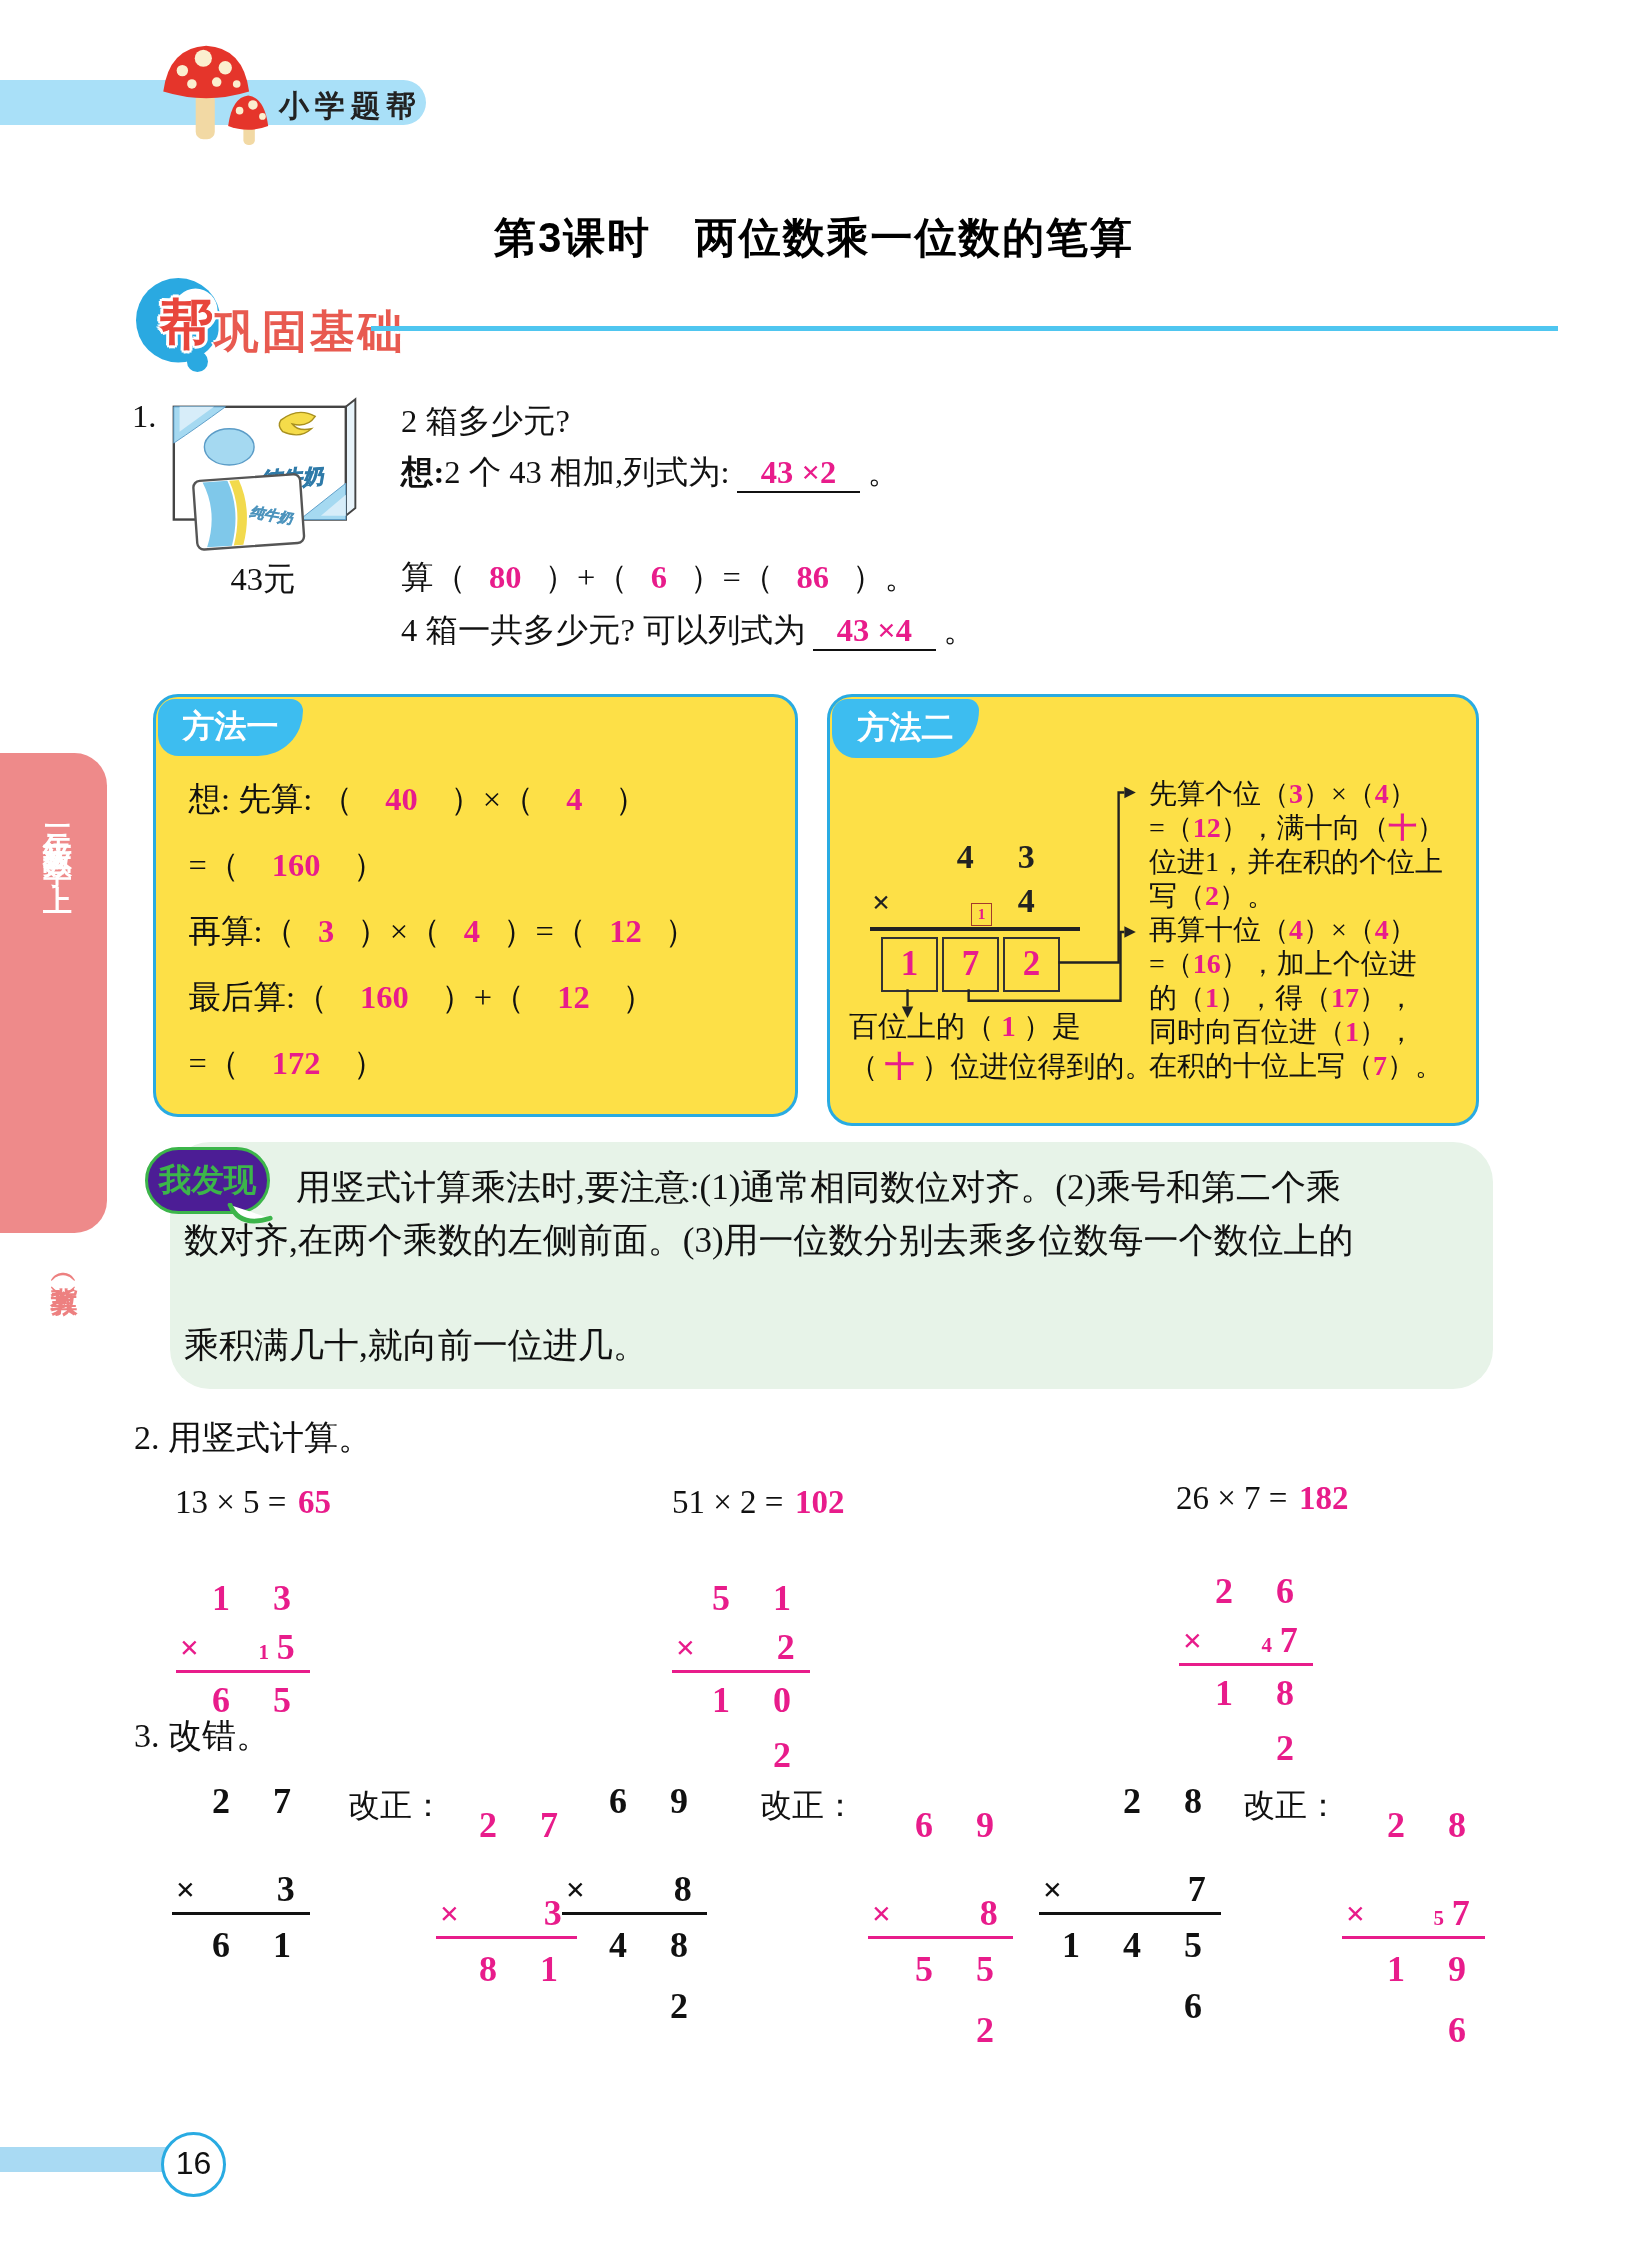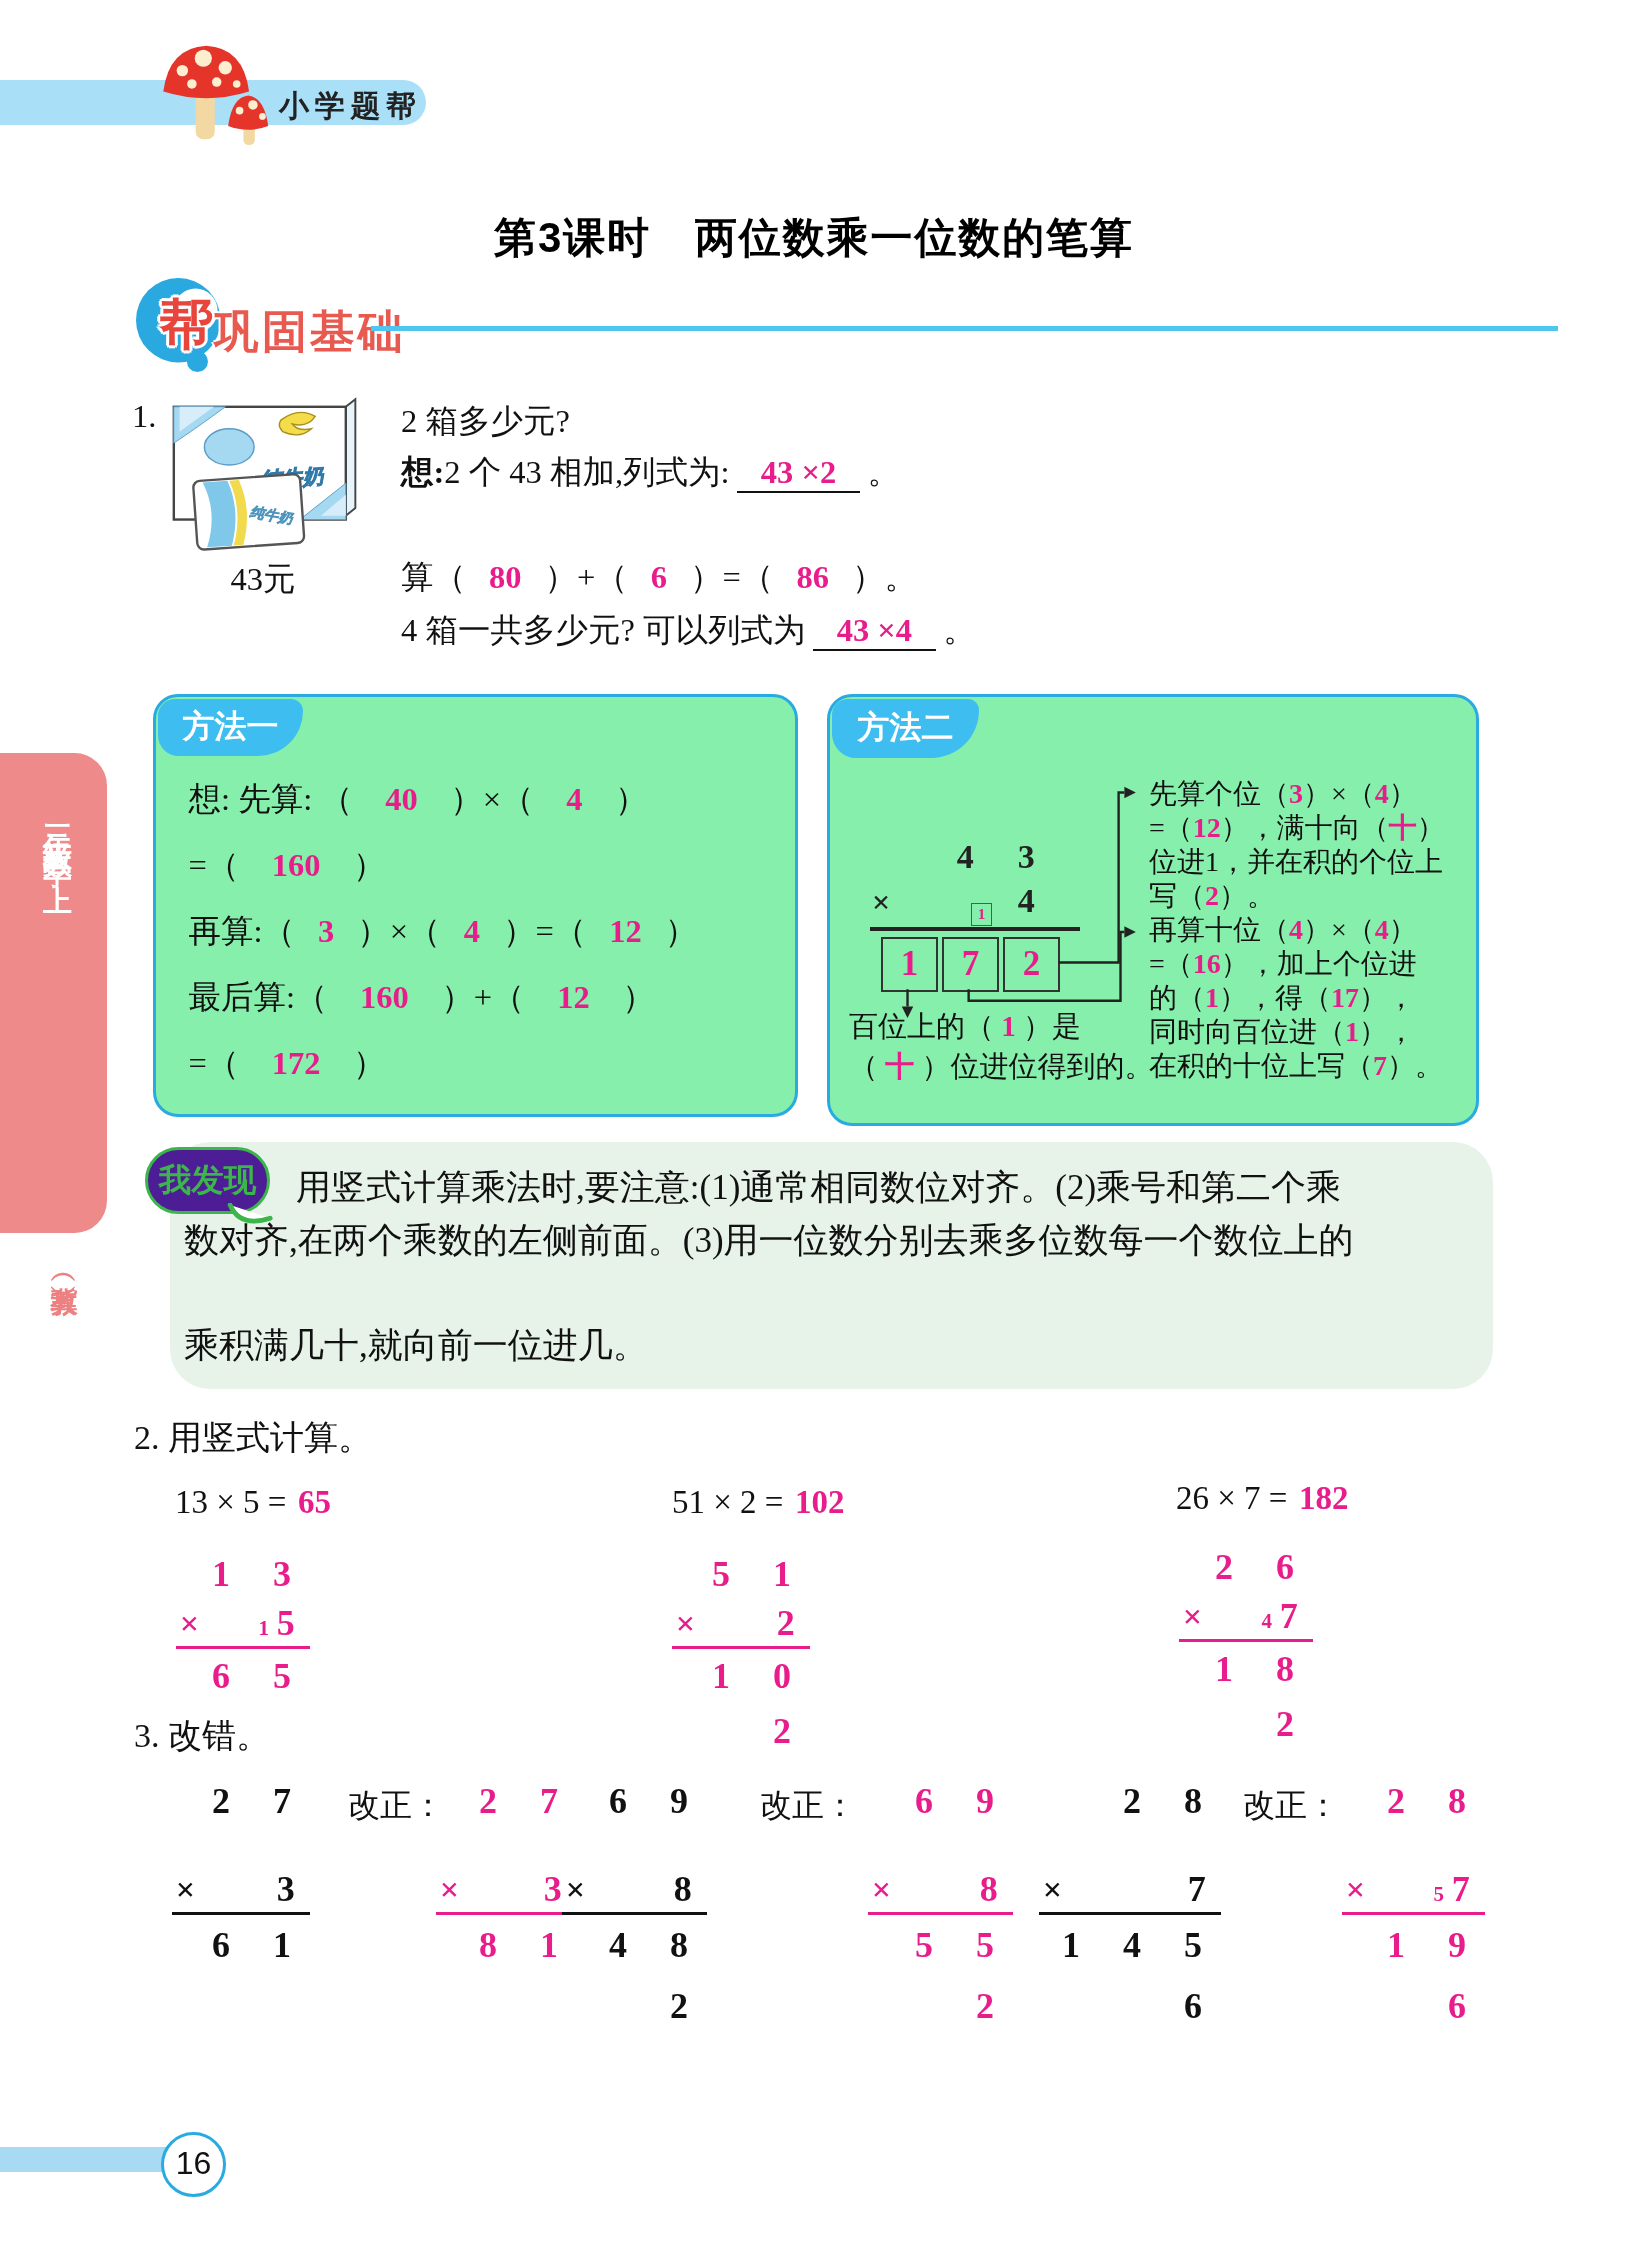--- a/index.html
+++ b/index.html
@@ -28,41 +28,41 @@
            font-family:"Liberation Sans",sans-serif;font-weight:bold;font-size:27px;color:#ED8080;letter-spacing:1.9px;}
   
   .t34{font-size:32.5px;white-space:nowrap;}
   .pk{color:#E81C8B;font-weight:bold;}
   .bold{font-weight:bold;}
   .pad{padding:0 23px;}
   .padw{padding:0 32.5px;}
   .blank{display:inline-block;min-width:92px;text-align:center;border-bottom:2.9px solid #111;
          padding:0 15.3px;margin:0 7.6px;}
   
-  .mbox{position:absolute;border:3.8px solid #29ABE2;border-radius:25px;background:#86efac;}
+  .mbox{position:absolute;border:3.8px solid #29ABE2;border-radius:25px;background:#fde047;}
   .mtab{position:absolute;background:#3DBDF0;color:#fff;font-family:"Liberation Sans",sans-serif;
         font-weight:bold;font-size:32px;display:flex;align-items:center;justify-content:center;
         border-radius:19px 13.4px 50px 23px;}
   .m1line{white-space:nowrap;font-size:32.5px;height:66px;line-height:66px;}
   .m2note{white-space:nowrap;font-size:28px;height:34px;line-height:34px;}
   .m2cap{white-space:nowrap;font-size:29px;height:34px;line-height:34px;}
   .m2digit{position:absolute;font-size:34px;font-weight:bold;color:#222;}
   .carrybox{position:absolute;width:19px;height:21px;border:1.9px solid #A33B2B;color:#E81C8B;
             font-size:15.3px;line-height:19px;text-align:center;font-weight:bold;}
   .pbox{position:absolute;width:53px;height:51px;border:2.9px solid #333;text-align:center;
         line-height:49px;font-size:35px;font-weight:bold;color:#E81C8B;}
   
   .disc-box{position:absolute;left:170px;top:1142px;width:1323px;height:247px;background:#E7F3E8;border-radius:40px;}
   .disc-bubble{position:absolute;left:145px;top:1147px;width:119px;height:61px;background:#4c1d95;
                border:3.8px solid #3CB54A;border-radius:34px;display:flex;align-items:center;justify-content:center;
                font-family:"Liberation Sans",sans-serif;font-weight:bold;font-size:32.5px;color:#3CB54A;z-index:3;}
   .disc-line{position:absolute;font-size:35px;white-space:nowrap;color:#111;}
   
   .vblock{position:absolute;font-weight:bold;font-size:36px;font-family:"Liberation Serif",serif;}
-  .pkv{color:#E81C8B;}
+  .pkv{color:#E81C8B;margin-top:24px;}
   .bkv{color:#111;}
   .vr1{height:44px;line-height:44px;text-align:right;letter-spacing:17px;padding-right:1.9px;}
   .vr2{height:46px;display:flex;align-items:flex-end;padding-bottom:3.8px;border-bottom:3.8px solid currentColor;}
   .vx{font-size:34px;line-height:36px;padding-left:3.8px;}
   .vcarry{margin-left:auto;font-size:21px;line-height:21px;padding-bottom:2.9px;padding-right:7.6px;}
   .vbd{line-height:38px;padding-right:15.3px;}
   .vr3{height:50px;line-height:55px;text-align:right;letter-spacing:17px;padding-right:1.9px;}
   .q3v .vr1{height:50px;line-height:50px;}
   .q3v .vr2{height:82px;}
   .q3v .vr3{line-height:61px;}

